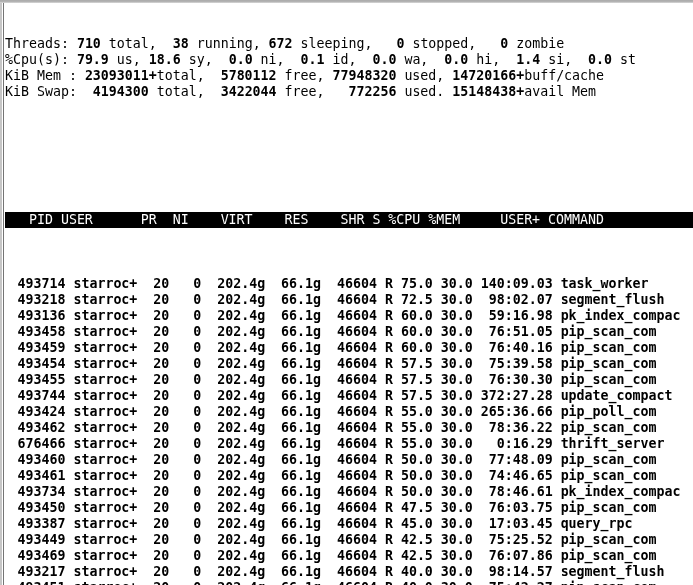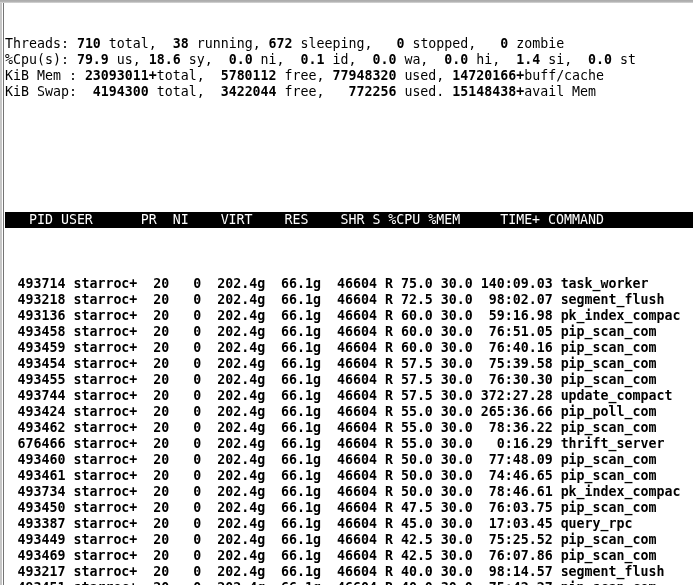--- a/index.html
+++ b/index.html
@@ -44,19 +44,19 @@
 
 <div class="window">
   <div class="border-top"></div>
   <div class="border-left"></div>
 
   <div class="screen">
     <div id="summary"><div class="line"><span>Threads: </span><span class="b">710</span><span> total, </span><span class="b"> 38</span><span> running, </span><span class="b">672</span><span> sleeping, </span><span class="b">  0</span><span> stopped, </span><span class="b">  0</span><span> zombie</span></div><div class="line"><span>%Cpu(s): </span><span class="b">79.9</span><span> us, </span><span class="b">18.6</span><span> sy, </span><span class="b"> 0.0</span><span> ni, </span><span class="b"> 0.1</span><span> id, </span><span class="b"> 0.0</span><span> wa, </span><span class="b"> 0.0</span><span> hi, </span><span class="b"> 1.4</span><span> si, </span><span class="b"> 0.0</span><span> st</span></div><div class="line"><span>KiB Mem : </span><span class="b">23093011+</span><span>total, </span><span class="b"> 5780112</span><span> free, </span><span class="b">77948320</span><span> used, </span><span class="b">14720166+</span><span>buff/cache</span></div><div class="line"><span>KiB Swap: </span><span class="b"> 4194300</span><span> total, </span><span class="b"> 3422044</span><span> free, </span><span class="b">  772256</span><span> used. </span><span class="b">15148438+</span><span>avail Mem</span></div></div>
 
     <div class="line"></div>
 
-    <div class="line hdr">   PID USER      PR  NI    VIRT    RES    SHR S %CPU %MEM     TIME+ COMMAND</div>
+    <div class="line hdr">   PID USER      PR  NI    VIRT    RES    SHR S %CPU %MEM     USER+ COMMAND</div>
 
     <div id="rows"><div class="line row">493714 starroc+  20   0  202.4g  66.1g  46604 R 75.0 30.0 140:09.03 task_worker    </div><div class="line row">493218 starroc+  20   0  202.4g  66.1g  46604 R 72.5 30.0  98:02.07 segment_flush  </div><div class="line row">493136 starroc+  20   0  202.4g  66.1g  46604 R 60.0 30.0  59:16.98 pk_index_compac</div><div class="line row">493458 starroc+  20   0  202.4g  66.1g  46604 R 60.0 30.0  76:51.05 pip_scan_com   </div><div class="line row">493459 starroc+  20   0  202.4g  66.1g  46604 R 60.0 30.0  76:40.16 pip_scan_com   </div><div class="line row">493454 starroc+  20   0  202.4g  66.1g  46604 R 57.5 30.0  75:39.58 pip_scan_com   </div><div class="line row">493455 starroc+  20   0  202.4g  66.1g  46604 R 57.5 30.0  76:30.30 pip_scan_com   </div><div class="line row">493744 starroc+  20   0  202.4g  66.1g  46604 R 57.5 30.0 372:27.28 update_compact </div><div class="line row">493424 starroc+  20   0  202.4g  66.1g  46604 R 55.0 30.0 265:36.66 pip_poll_com   </div><div class="line row">493462 starroc+  20   0  202.4g  66.1g  46604 R 55.0 30.0  78:36.22 pip_scan_com   </div><div class="line row">676466 starroc+  20   0  202.4g  66.1g  46604 R 55.0 30.0   0:16.29 thrift_server  </div><div class="line row">493460 starroc+  20   0  202.4g  66.1g  46604 R 50.0 30.0  77:48.09 pip_scan_com   </div><div class="line row">493461 starroc+  20   0  202.4g  66.1g  46604 R 50.0 30.0  74:46.65 pip_scan_com   </div><div class="line row">493734 starroc+  20   0  202.4g  66.1g  46604 R 50.0 30.0  78:46.61 pk_index_compac</div><div class="line row">493450 starroc+  20   0  202.4g  66.1g  46604 R 47.5 30.0  76:03.75 pip_scan_com   </div><div class="line row">493387 starroc+  20   0  202.4g  66.1g  46604 R 45.0 30.0  17:03.45 query_rpc      </div><div class="line row">493449 starroc+  20   0  202.4g  66.1g  46604 R 42.5 30.0  75:25.52 pip_scan_com   </div><div class="line row">493469 starroc+  20   0  202.4g  66.1g  46604 R 42.5 30.0  76:07.86 pip_scan_com   </div><div class="line row">493217 starroc+  20   0  202.4g  66.1g  46604 R 40.0 30.0  98:14.57 segment_flush  </div><div class="line row">493451 starroc+  20   0  202.4g  66.1g  46604 R 40.0 30.0  75:42.27 pip_scan_com   </div></div>
 
     
   </div>
 </div>
 
 </body></html>

